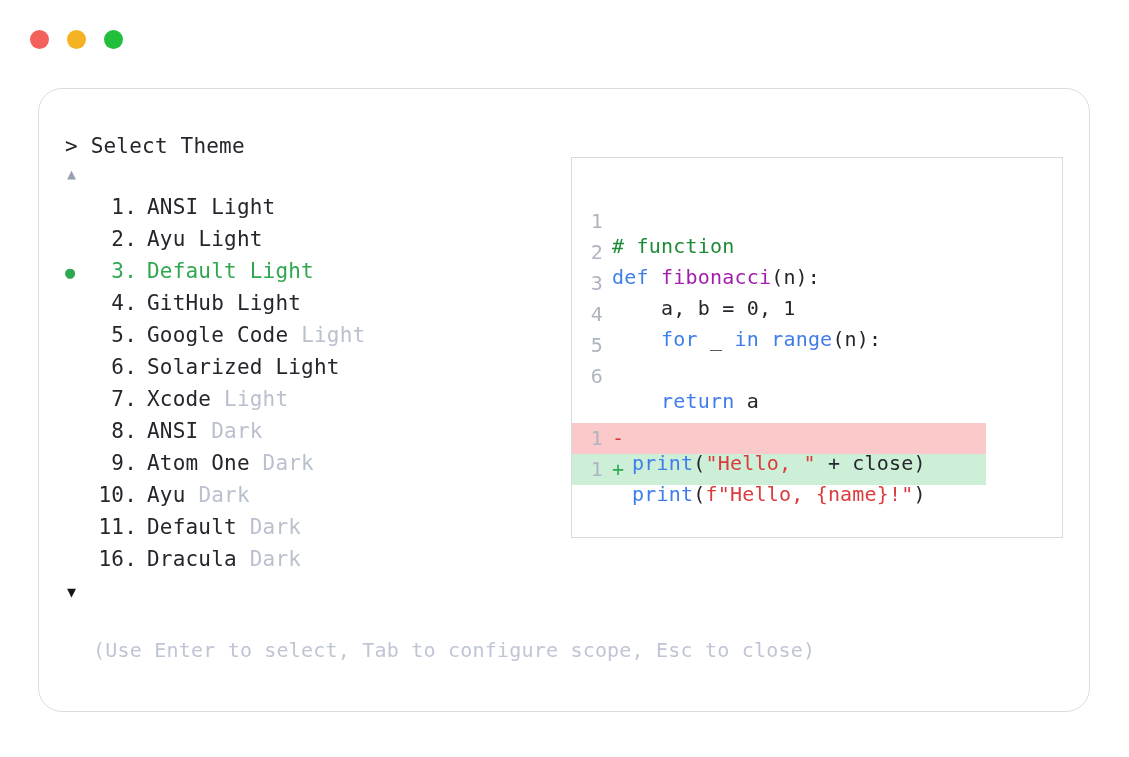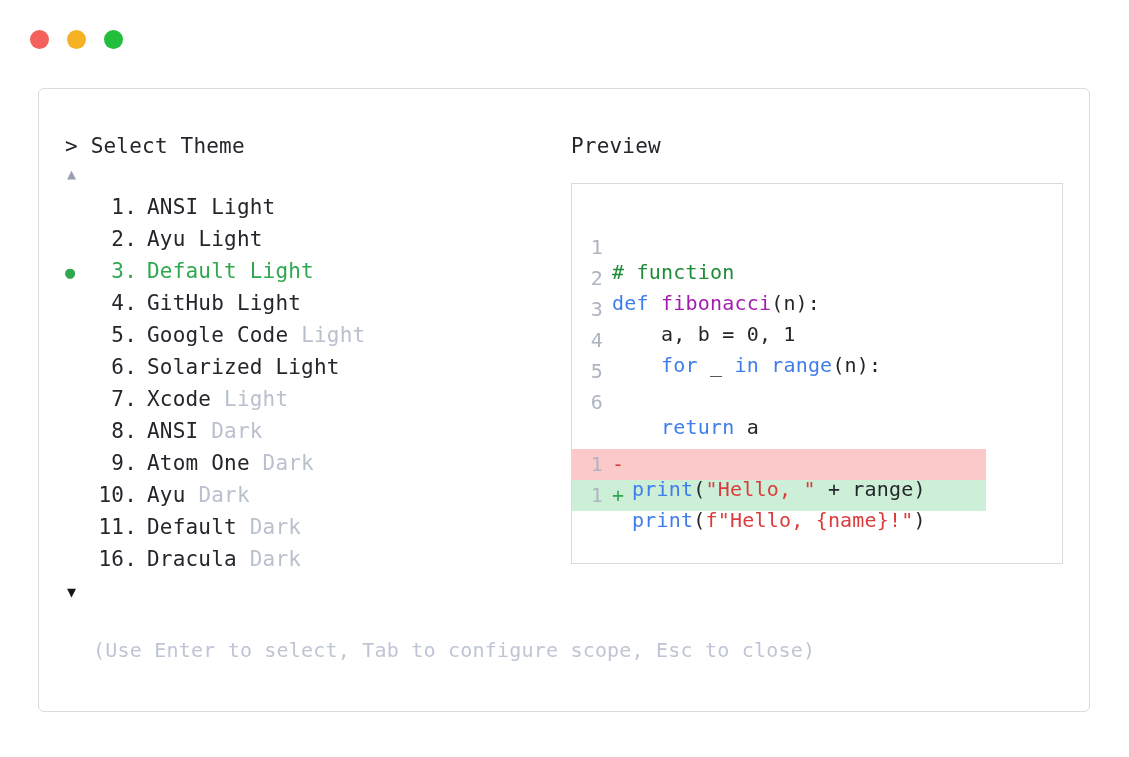--- a/index.html
+++ b/index.html
@@ -42,21 +42,21 @@
 
   
   .card {
     position: absolute;
     left: 38px;
     top: 88px;
     width: 1052px;
     height: 624px;
     box-sizing: border-box;
     border: 1.5px solid #DADCE3;
-    border-radius: 6px;
+    border-radius: 24px;
     background: #ffffff;
   }
 
   .card-inner {
     position: absolute;
     left: 0; top: 0; right: 0; bottom: 0;
     padding: 44px 26px 26px 26px;
     box-sizing: border-box;
   }
 
@@ -253,34 +253,33 @@
               <li class="theme-row"><span class="bullet-cell"></span><span class="num-cell">11.</span><span class="name-cell">Default </span><span class="variant muted">Dark</span></li>
               <li class="theme-row"><span class="bullet-cell"></span><span class="num-cell">16.</span><span class="name-cell">Dracula </span><span class="variant muted">Dark</span></li>
             </ul>
 
           <div class="scroll-arrow down">▼</div>
 
           <div class="footer-hint">(Use Enter to select, Tab to configure scope, Esc to close)</div>
         </div>
 
         <div class="right-col">
-          <div class="preview-label">Preview</div>
 
           <div class="preview-box">
             <div id="code-lines">
                 <div class="code-line"><span class="gutter">1</span><span class="code-text"><span class="tok-comment"># function</span></span></div>
                 <div class="code-line"><span class="gutter">2</span><span class="code-text"><span class="tok-keyword">def </span><span class="tok-func">fibonacci</span><span class="tok-plain">(n):</span></span></div>
                 <div class="code-line"><span class="gutter">3</span><span class="code-text"><span class="tok-plain">    a, b = 0, 1</span></span></div>
                 <div class="code-line"><span class="gutter">4</span><span class="code-text"><span class="tok-plain">    </span><span class="tok-keyword">for</span><span class="tok-plain"> _ </span><span class="tok-keyword">in range</span><span class="tok-plain">(n):</span></span></div>
                 <div class="code-line"><span class="gutter">5</span></div>
                 <div class="code-line"><span class="gutter">6</span><span class="code-text"><span class="tok-plain">    </span><span class="tok-keyword">return</span><span class="tok-plain"> a</span></span></div>
               </div>
             <div class="code-gap"></div>
             <div id="diff-lines">
-                <div class="code-line diff-line removed"><span class="gutter">1</span><span class="diff-sign">-</span><span class="code-text"><span class="tok-keyword">print</span><span class="tok-plain">(</span><span class="tok-string">"Hello, "</span><span class="tok-plain"> + range)</span></span></div>
+                <div class="code-line diff-line removed"><span class="gutter">1</span><span class="diff-sign">-</span><span class="code-text"><span class="tok-keyword">print</span><span class="tok-plain">(</span><span class="tok-string">"Hello, "</span><span class="tok-plain"> + close)</span></span></div>
                 <div class="code-line diff-line added"><span class="gutter">1</span><span class="diff-sign">+</span><span class="code-text"><span class="tok-keyword">print</span><span class="tok-plain">(</span><span class="tok-string">f"Hello, {name}!"</span><span class="tok-plain">)</span></span></div>
               </div>
           </div>
         </div>
 
       </div>
     </div>
   </div>
 
 </div>

